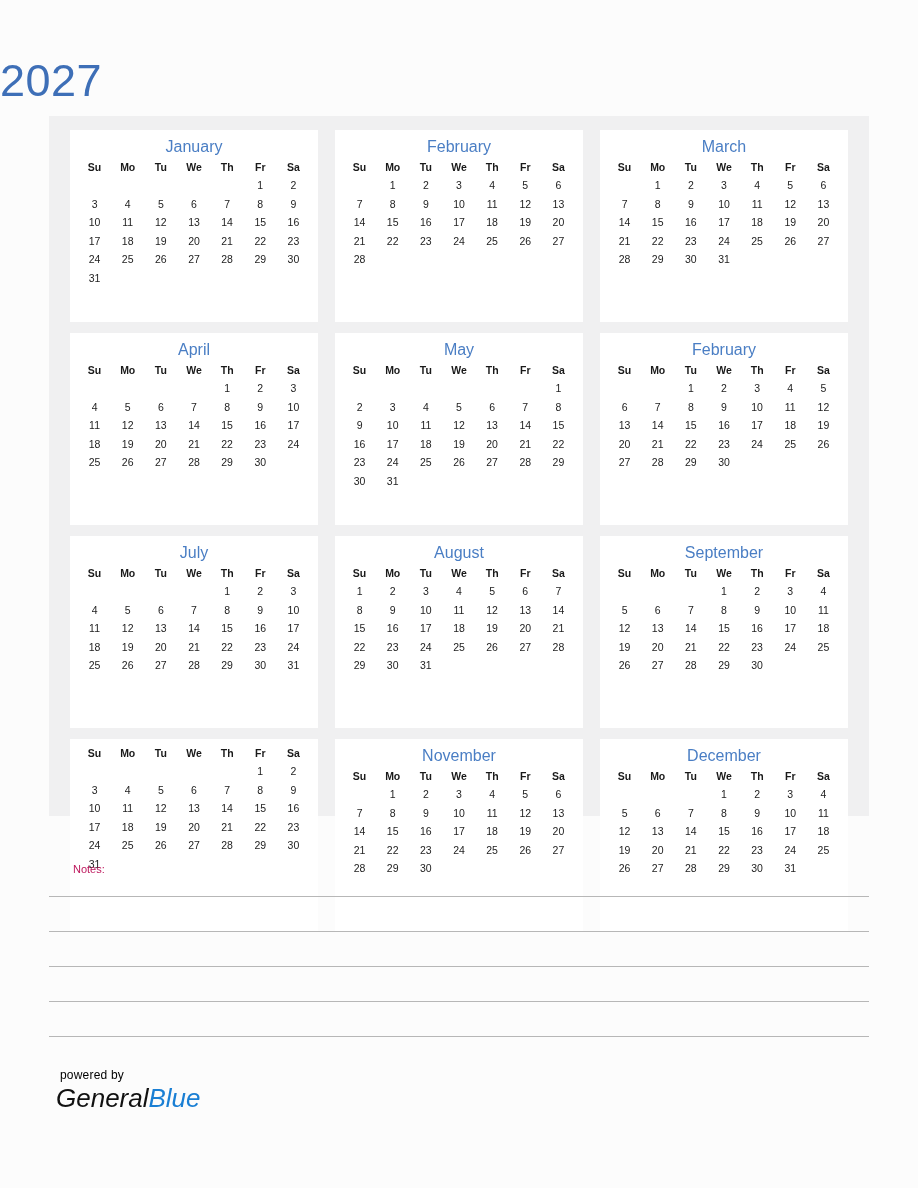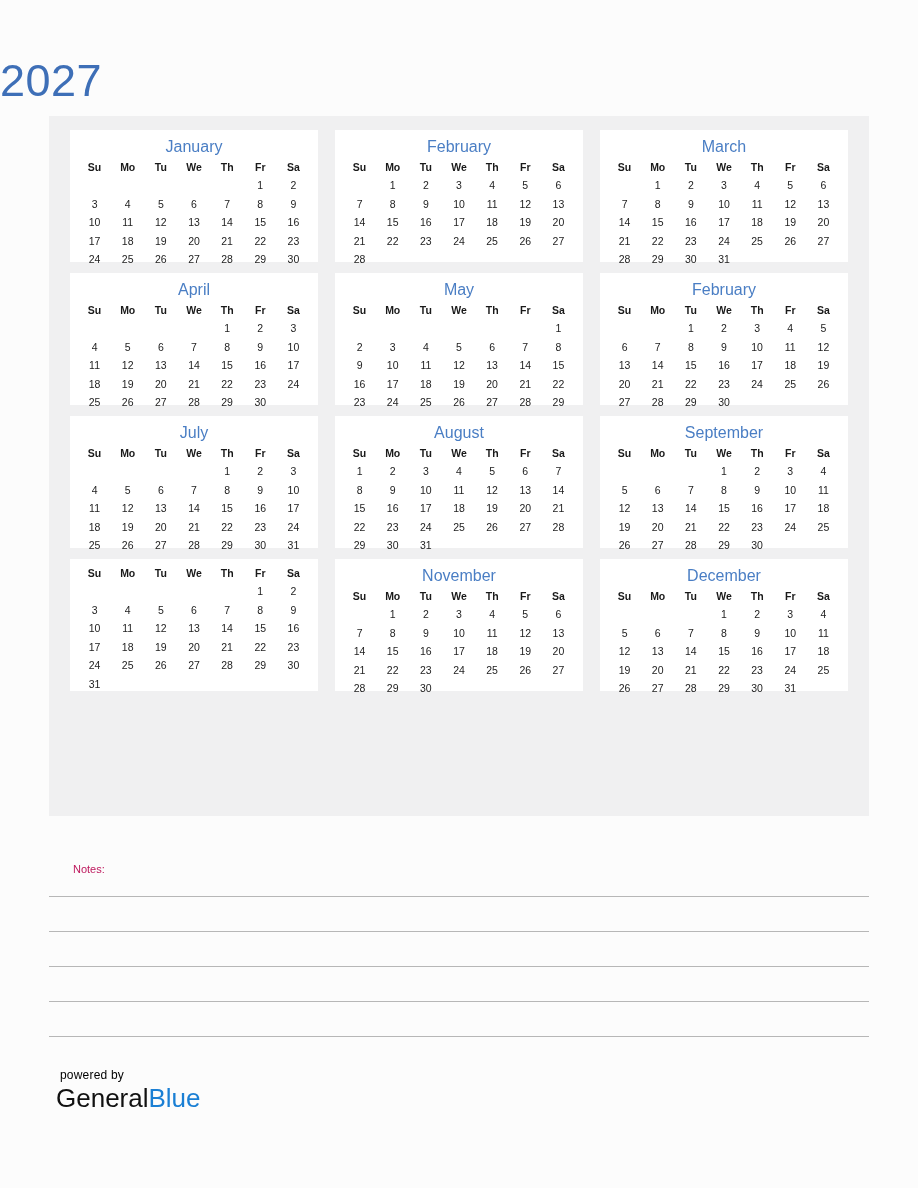--- a/index.html
+++ b/index.html
@@ -46,21 +46,21 @@
     grid-template-rows: repeat(4, auto);
     column-gap: 17px;
     row-gap: 11px;
     justify-content: center;
   }
 
   .month-card {
     background: #ffffff;
     box-sizing: border-box;
     padding: 6px 8px 10px 8px;
-    height: 132px;
+    height: 192px;
   }
 
   .month-name {
     text-align: center;
     color: #4a7ec4;
     font-size: 16px;
     font-weight: 400;
     line-height: 22px;
     margin: 0 0 1px 0;
     white-space: nowrap;
@@ -124,20 +124,21 @@
     color: #000000;
     font-size: 12px;
     line-height: 14px;
     letter-spacing: 0.2px;
     margin: 0 0 1px 4px;
   }
   #brand {
     font-size: 26px;
     line-height: 30px;
     white-space: nowrap;
+    font-style: italic;
   }
   #brand-general { color: #111111; }
   #brand-blue { color: #1a7fd4; }
 </style>
 </head>
 <body>
 
 <h1 id="year-title">2027</h1>
 
 <div id="calendar-panel">

